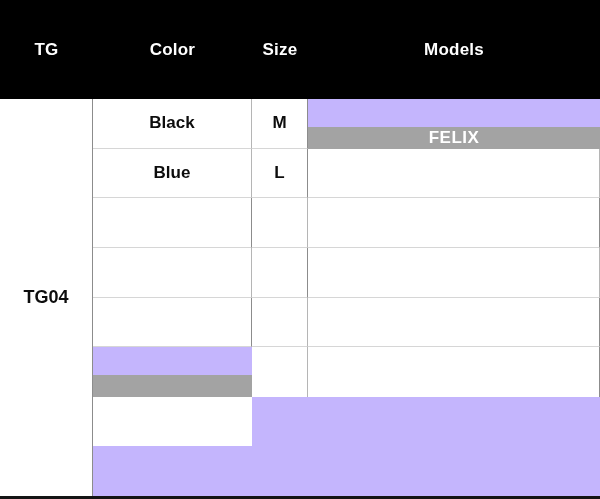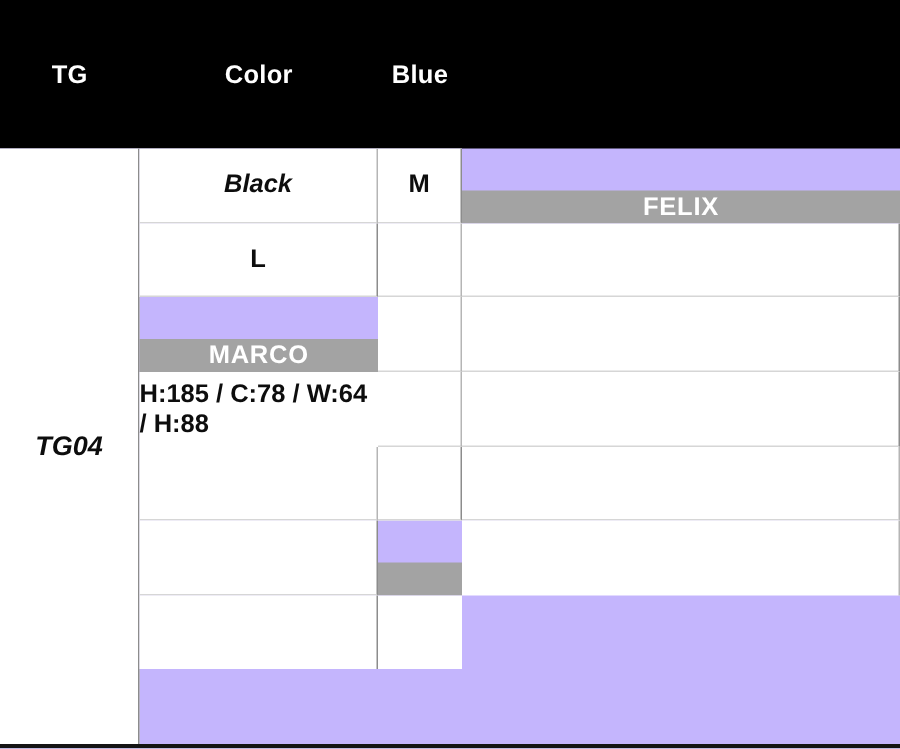--- a/index.html
+++ b/index.html
@@ -28,62 +28,61 @@
     display:grid;
     grid-template-columns:93px 159px 56px 1fr;
     grid-template-rows:repeat(8, 1fr);
   }
   .tg-cell {
     grid-column:1; grid-row:1 / span 8;
     border-right:1px solid #8c8c8c;
     display:flex; align-items:center; justify-content:center;
     font-size:18px; color:#0d0d0d;
     background:#ffffff;
-    font-style:italic;
   }
   .cell {
     display:flex; align-items:center; justify-content:center;
     font-size:17px; color:#0d0d0d; background:#ffffff;
   }
-  .color-cell { border-right:1px solid #b5b5b5; border-bottom:1px solid #d6d6d6;font-style:italic; }
+  .color-cell { border-right:1px solid #b5b5b5; border-bottom:1px solid #d6d6d6; }
   .size-cell  { border-right:1px solid #8c8c8c; border-bottom:1px solid #d6d6d6; }
   .row-last .color-cell, .row-last-cell { border-bottom:none !important; }
   .model-cell { font-size:17px; }
   .model-name { background:#a3a3a3; color:#ffffff; letter-spacing:0.5px;margin-top:28px; }
   .model-spec { background:#ffffff; color:#0d0d0d; }
   .bottom-bar { flex:0 0 3px; background:#141414; }
 </style>
 </head>
 <body>
 
 <div class="size-chart">
 
   <div class="chart-header">
     <div class="hcell">TG</div>
     <div class="hcell">Color</div>
-    <div class="hcell">Blue</div>
+    <div class="hcell">Size</div>
+    <div class="hcell">Models</div>
   </div>
 
   <div class="chart-body">
 
     <div class="tg-cell">TG04</div>
 
     <div class="cell color-cell">Black</div>
     <div class="cell size-cell">M</div>
     <div class="cell model-cell model-name">FELIX</div>
 
+    <div class="cell color-cell">Blue</div>
     <div class="cell size-cell">L</div>
 
     <div class="cell color-cell"></div>
     <div class="cell size-cell"></div>
-    <div class="cell model-cell model-name">MARCO</div>
 
     <div class="cell color-cell"></div>
     <div class="cell size-cell"></div>
-    <div class="cell model-cell model-spec">H:185 / C:78 / W:64 / H:88</div>
 
     <div class="cell color-cell"></div>
     <div class="cell size-cell"></div>
 
     <div class="cell color-cell"></div>
     <div class="cell size-cell"></div>
 
     <div class="cell color-cell"></div>
     <div class="cell size-cell"></div>
     <div class="cell model-cell model-name"></div>

